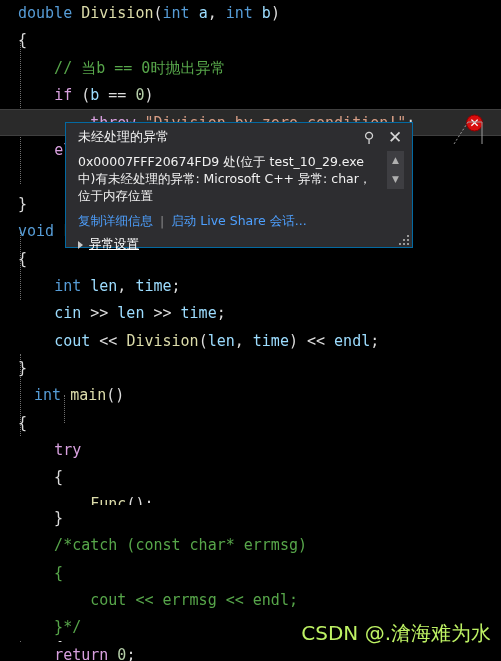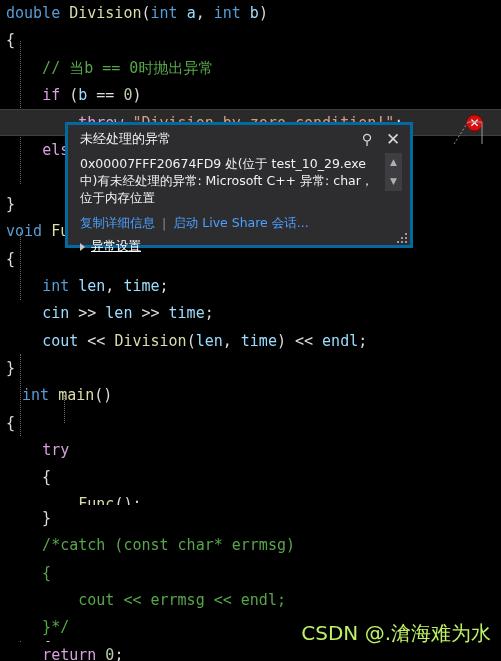--- a/index.html
+++ b/index.html
@@ -14,21 +14,21 @@
   
   .code-area { position: absolute; left: 0; top: 0; width: 501px; height: 661px; }
   .line {
     position: relative;
     height: 27.3px;
     line-height: 27.3px;
     font-family: "DejaVu Sans Mono", monospace;
     font-size: 15px;
     white-space: pre;
     color: #dcdcdc;
-    padding-left: 6px;
+    padding-left: 18px;
   }
   .line.hl { background: #2a2a2a; border-top: 1px solid #3f3f3f; border-bottom: 1px solid #3f3f3f; }
 
   
   .t-kw   { color: #569cd6; }  
   .t-ctl  { color: #d8a0df; }  
   .t-fn   { color: #dcdcaa; }  
   .t-var  { color: #9cdcfe; }  
   .t-str  { color: #d69d85; }  
   .t-num  { color: #b5cea8; }  
@@ -57,21 +57,21 @@
     font-size: 12px; font-weight: bold;
     line-height: 15px; text-align: center;
   }
 
   
   .popup {
     position: absolute;
     left: 65px; top: 122px;
     width: 348px; height: 126px;
     background: #2d2d30;
-    border: 3px solid #0369a1;
+    border: 1px solid #0369a1;
     font-family: "DejaVu Sans", sans-serif;
     z-index: 40;
   }
   .popup-titlebar {
     position: relative;
     height: 28px;
     display: flex; align-items: center;
     padding: 0 4px 0 12px;
   }
   .popup-title { color: #f1f1f1; font-size: 13px; flex: 1; }

